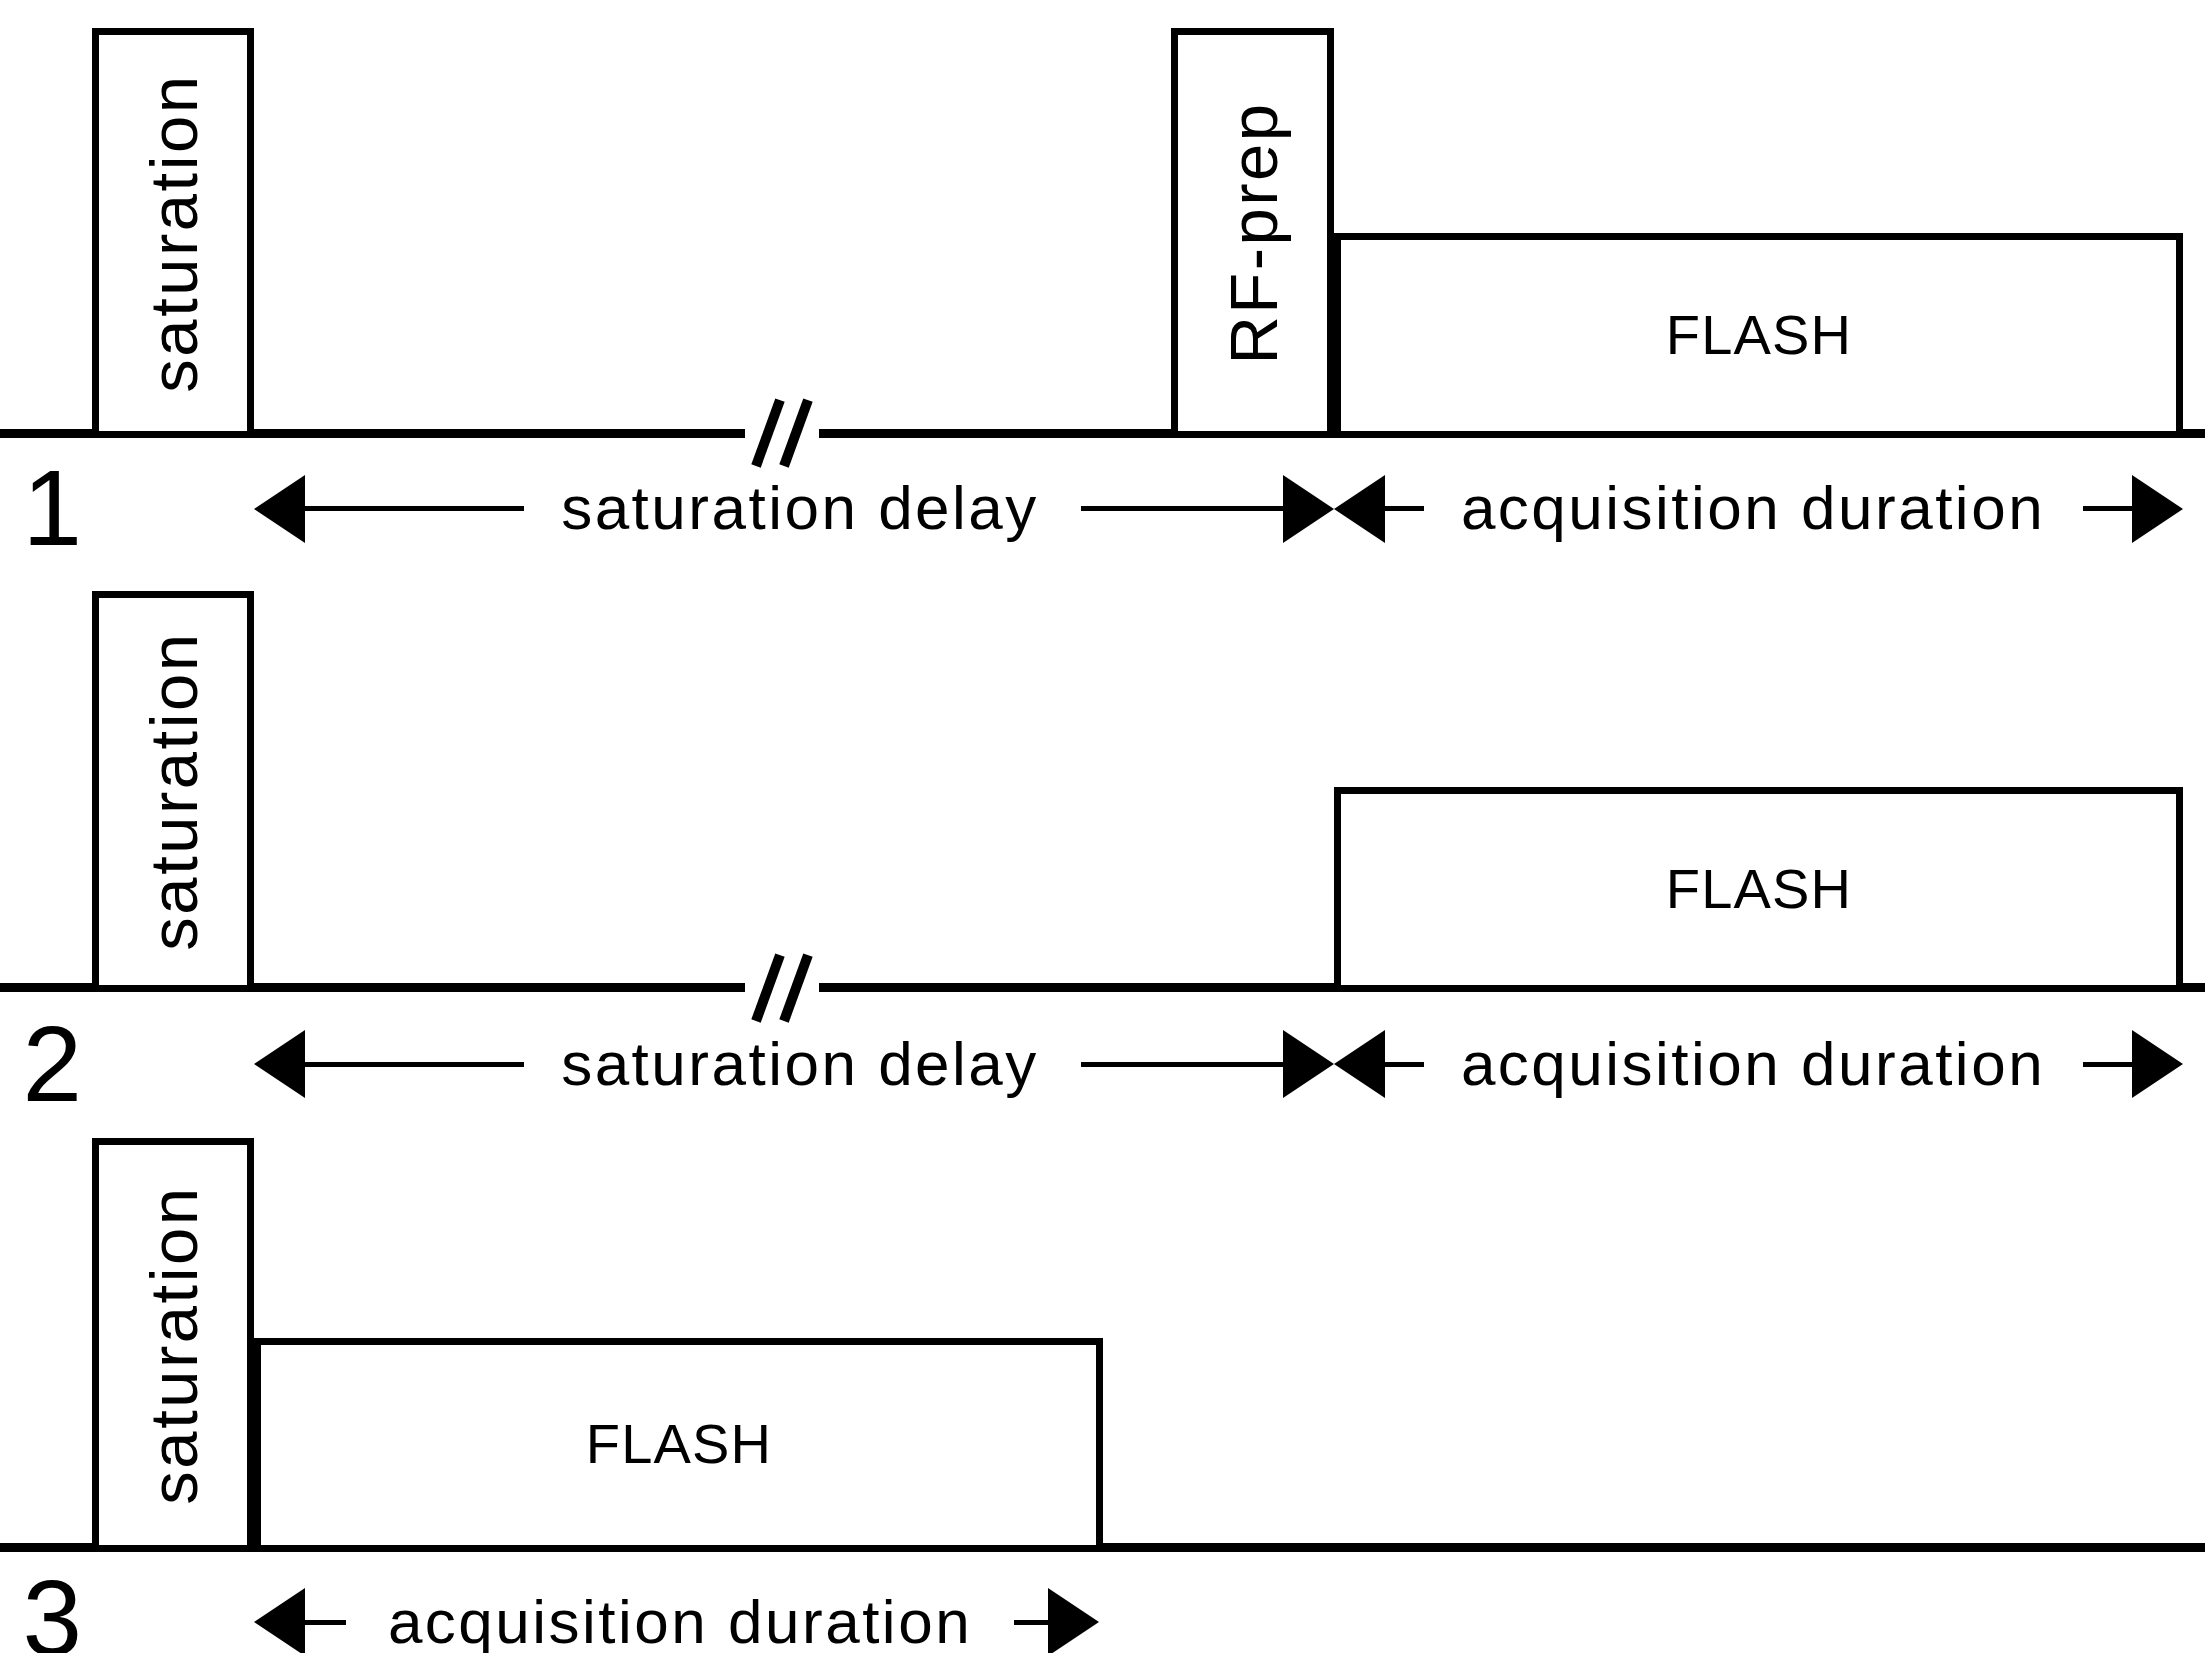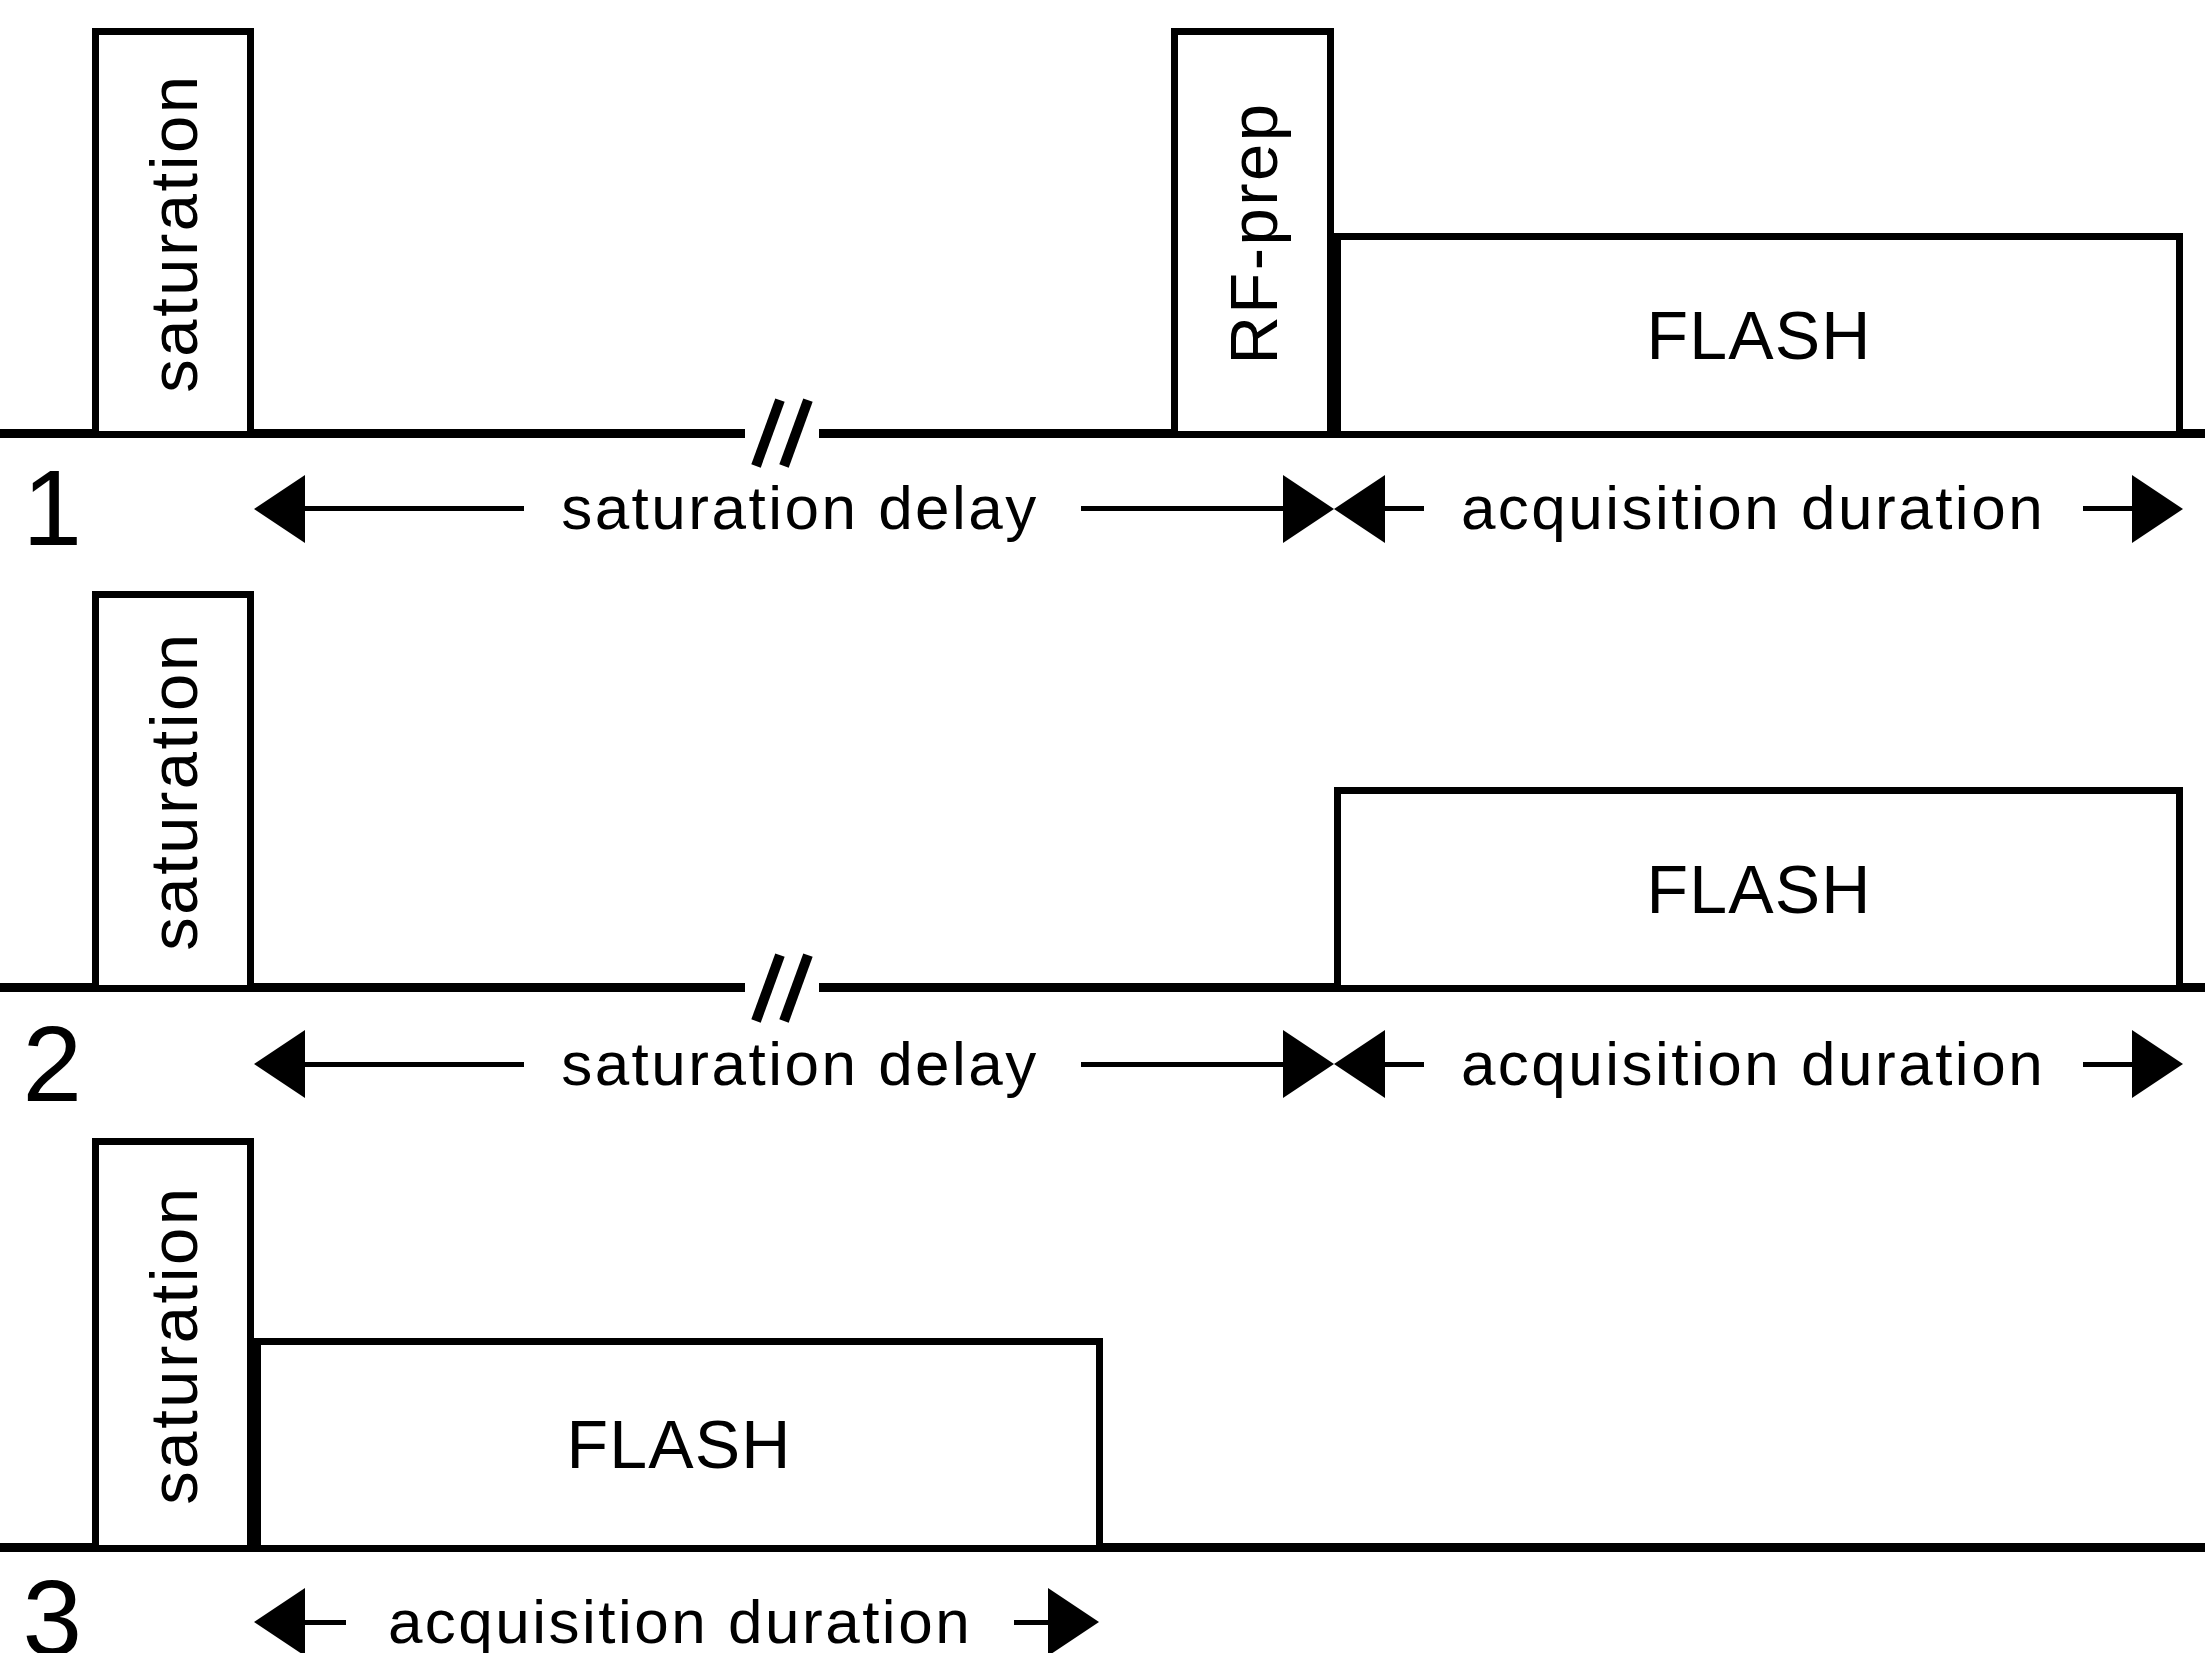--- a/index.html
+++ b/index.html
@@ -11,21 +11,21 @@
   }
   .box { position:absolute; background:var(--paper); border:7.4px solid var(--ink); box-sizing:border-box; }
   .tl  { position:absolute; height:8.6px; background:var(--ink); }
   .slash { position:absolute; width:9.8px; height:70px; background:var(--ink); transform:rotate(20deg); }
   .vlabel {
     position:absolute; transform:translate(-50%,-50%) rotate(-90deg);
     white-space:nowrap; font-size:67px; letter-spacing:2.5px; line-height:1;
   }
   .blocklabel {
     position:absolute; transform:translate(-50%,-50%);
-    white-space:nowrap; font-size:68px; letter-spacing:1.2px; line-height:1;
+    white-space:nowrap; font-size:56px; letter-spacing:1.2px; line-height:1;
   }
   .digit { position:absolute; width:74px; text-align:center; font-size:107px; line-height:1; }
   .anno { position:absolute; text-align:center; font-size:62px; letter-spacing:2.5px; line-height:1; white-space:nowrap; }
   .seg { position:absolute; height:4.9px; background:var(--ink); }
   .tri { position:absolute; width:0; height:0; border-top:34px solid transparent; border-bottom:34px solid transparent; }
   .tri-l { border-right:51px solid var(--ink); }
   .tri-r { border-left:51px solid var(--ink); }
 </style>
 </head>
 <body>

